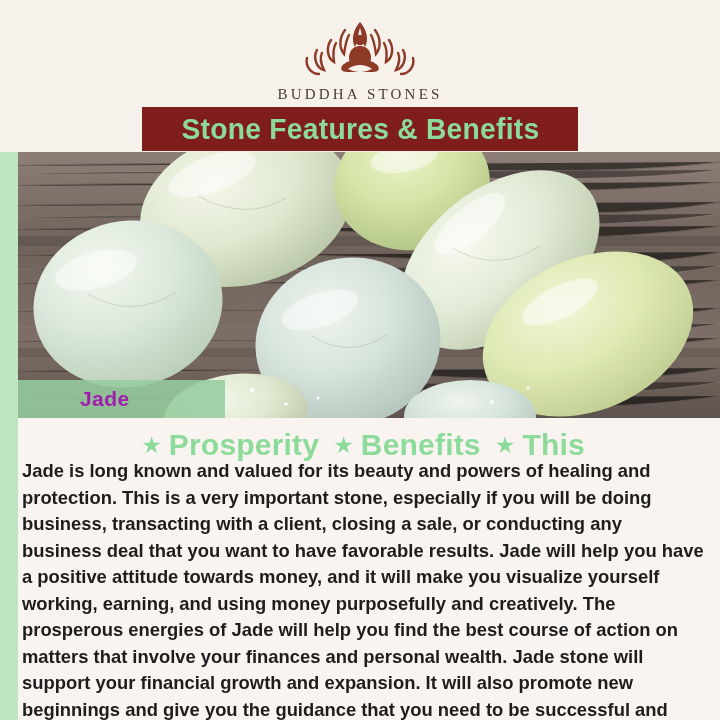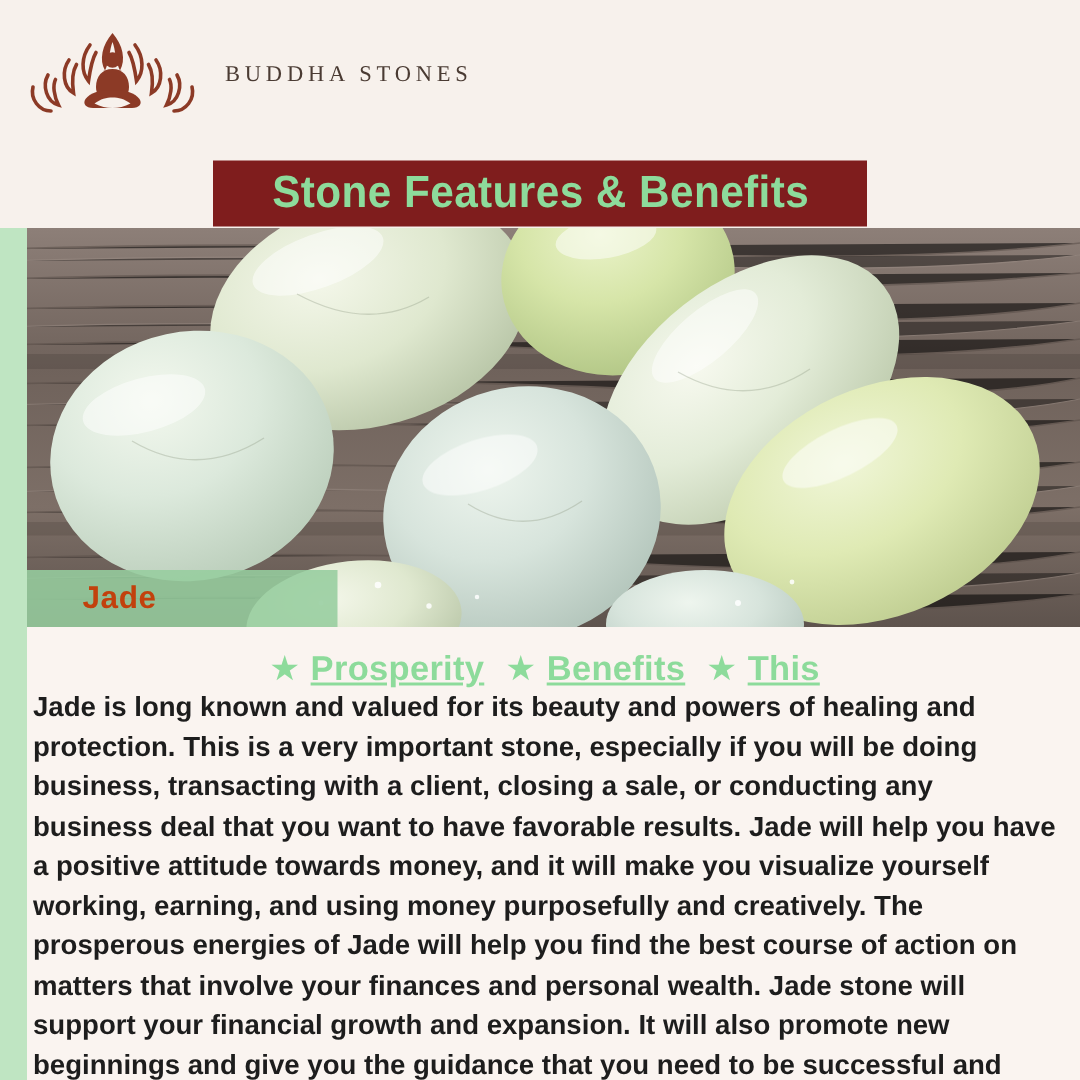--- a/index.html
+++ b/index.html
@@ -24,21 +24,21 @@
     background:#bfe5c2;z-index:1;
   }
 
   
   .header{
     position:absolute;top:0;left:0;width:720px;height:152px;
     background:#f7f1ec;z-index:3;
   }
   .logo-wrap{
     position:absolute;left:0;top:14px;width:720px;
-    display:flex;flex-direction:row;align-items:center;
+    display:flex;flex-direction:column;align-items:center;
   }
   .logo-mark{width:150px;height:68px;display:block;}
   .logo-text{
     font-family:"Liberation Serif",serif;
     font-size:15px;letter-spacing:3.2px;color:#4a3b33;
     margin-top:4px;font-weight:400;
   }
 
   
   .title-banner{
@@ -60,22 +60,22 @@
     overflow:hidden;background:#6d6058;z-index:2;
   }
   .photo svg{display:block;width:720px;height:266px;}
 
   .photo-label{
     position:absolute;left:18px;top:380px;width:207px;height:38px;
     background:rgba(150,205,158,0.88);
     display:flex;align-items:center;z-index:5;
   }
   .photo-label span{
-    color:#c2410c;font-weight:bold;font-size:21px;
-    margin-left:37px;letter-spacing:0.4px;
+    color:#a21caf;font-weight:bold;font-size:21px;
+    margin-left:62px;letter-spacing:0.4px;
     font-family:"Liberation Sans Narrow","Liberation Sans",sans-serif;
   }
 
   
   .accent-left{
     position:absolute;left:0;top:152px;width:18px;height:568px;
     background:#bfe5c2;z-index:3;
   }
 
   
@@ -90,23 +90,22 @@
     gap:14px;z-index:6;
   }
   .benefit{
     display:flex;align-items:center;gap:7px;
   }
   .star{
     color:#8ddb9b;font-size:23px;line-height:1;
   }
   .benefit-label{
     font-family:"Liberation Sans Narrow","Liberation Sans",sans-serif;
-    font-weight:bold;font-size:23px;color:#8ddb9b;
+    font-weight:bold;font-size:30px;color:#8ddb9b;
     letter-spacing:0.2px;
-    text-decoration:underline;
   }
 
   .body-text{
     position:absolute;left:18px;top:458px;width:690px;
     z-index:6;
     font-family:"Liberation Sans Narrow","Liberation Sans",sans-serif;
     font-size:18.4px;line-height:26.5px;color:#1d1d1d;
     font-weight:600;
     text-align:left;
     padding:0 4px;

